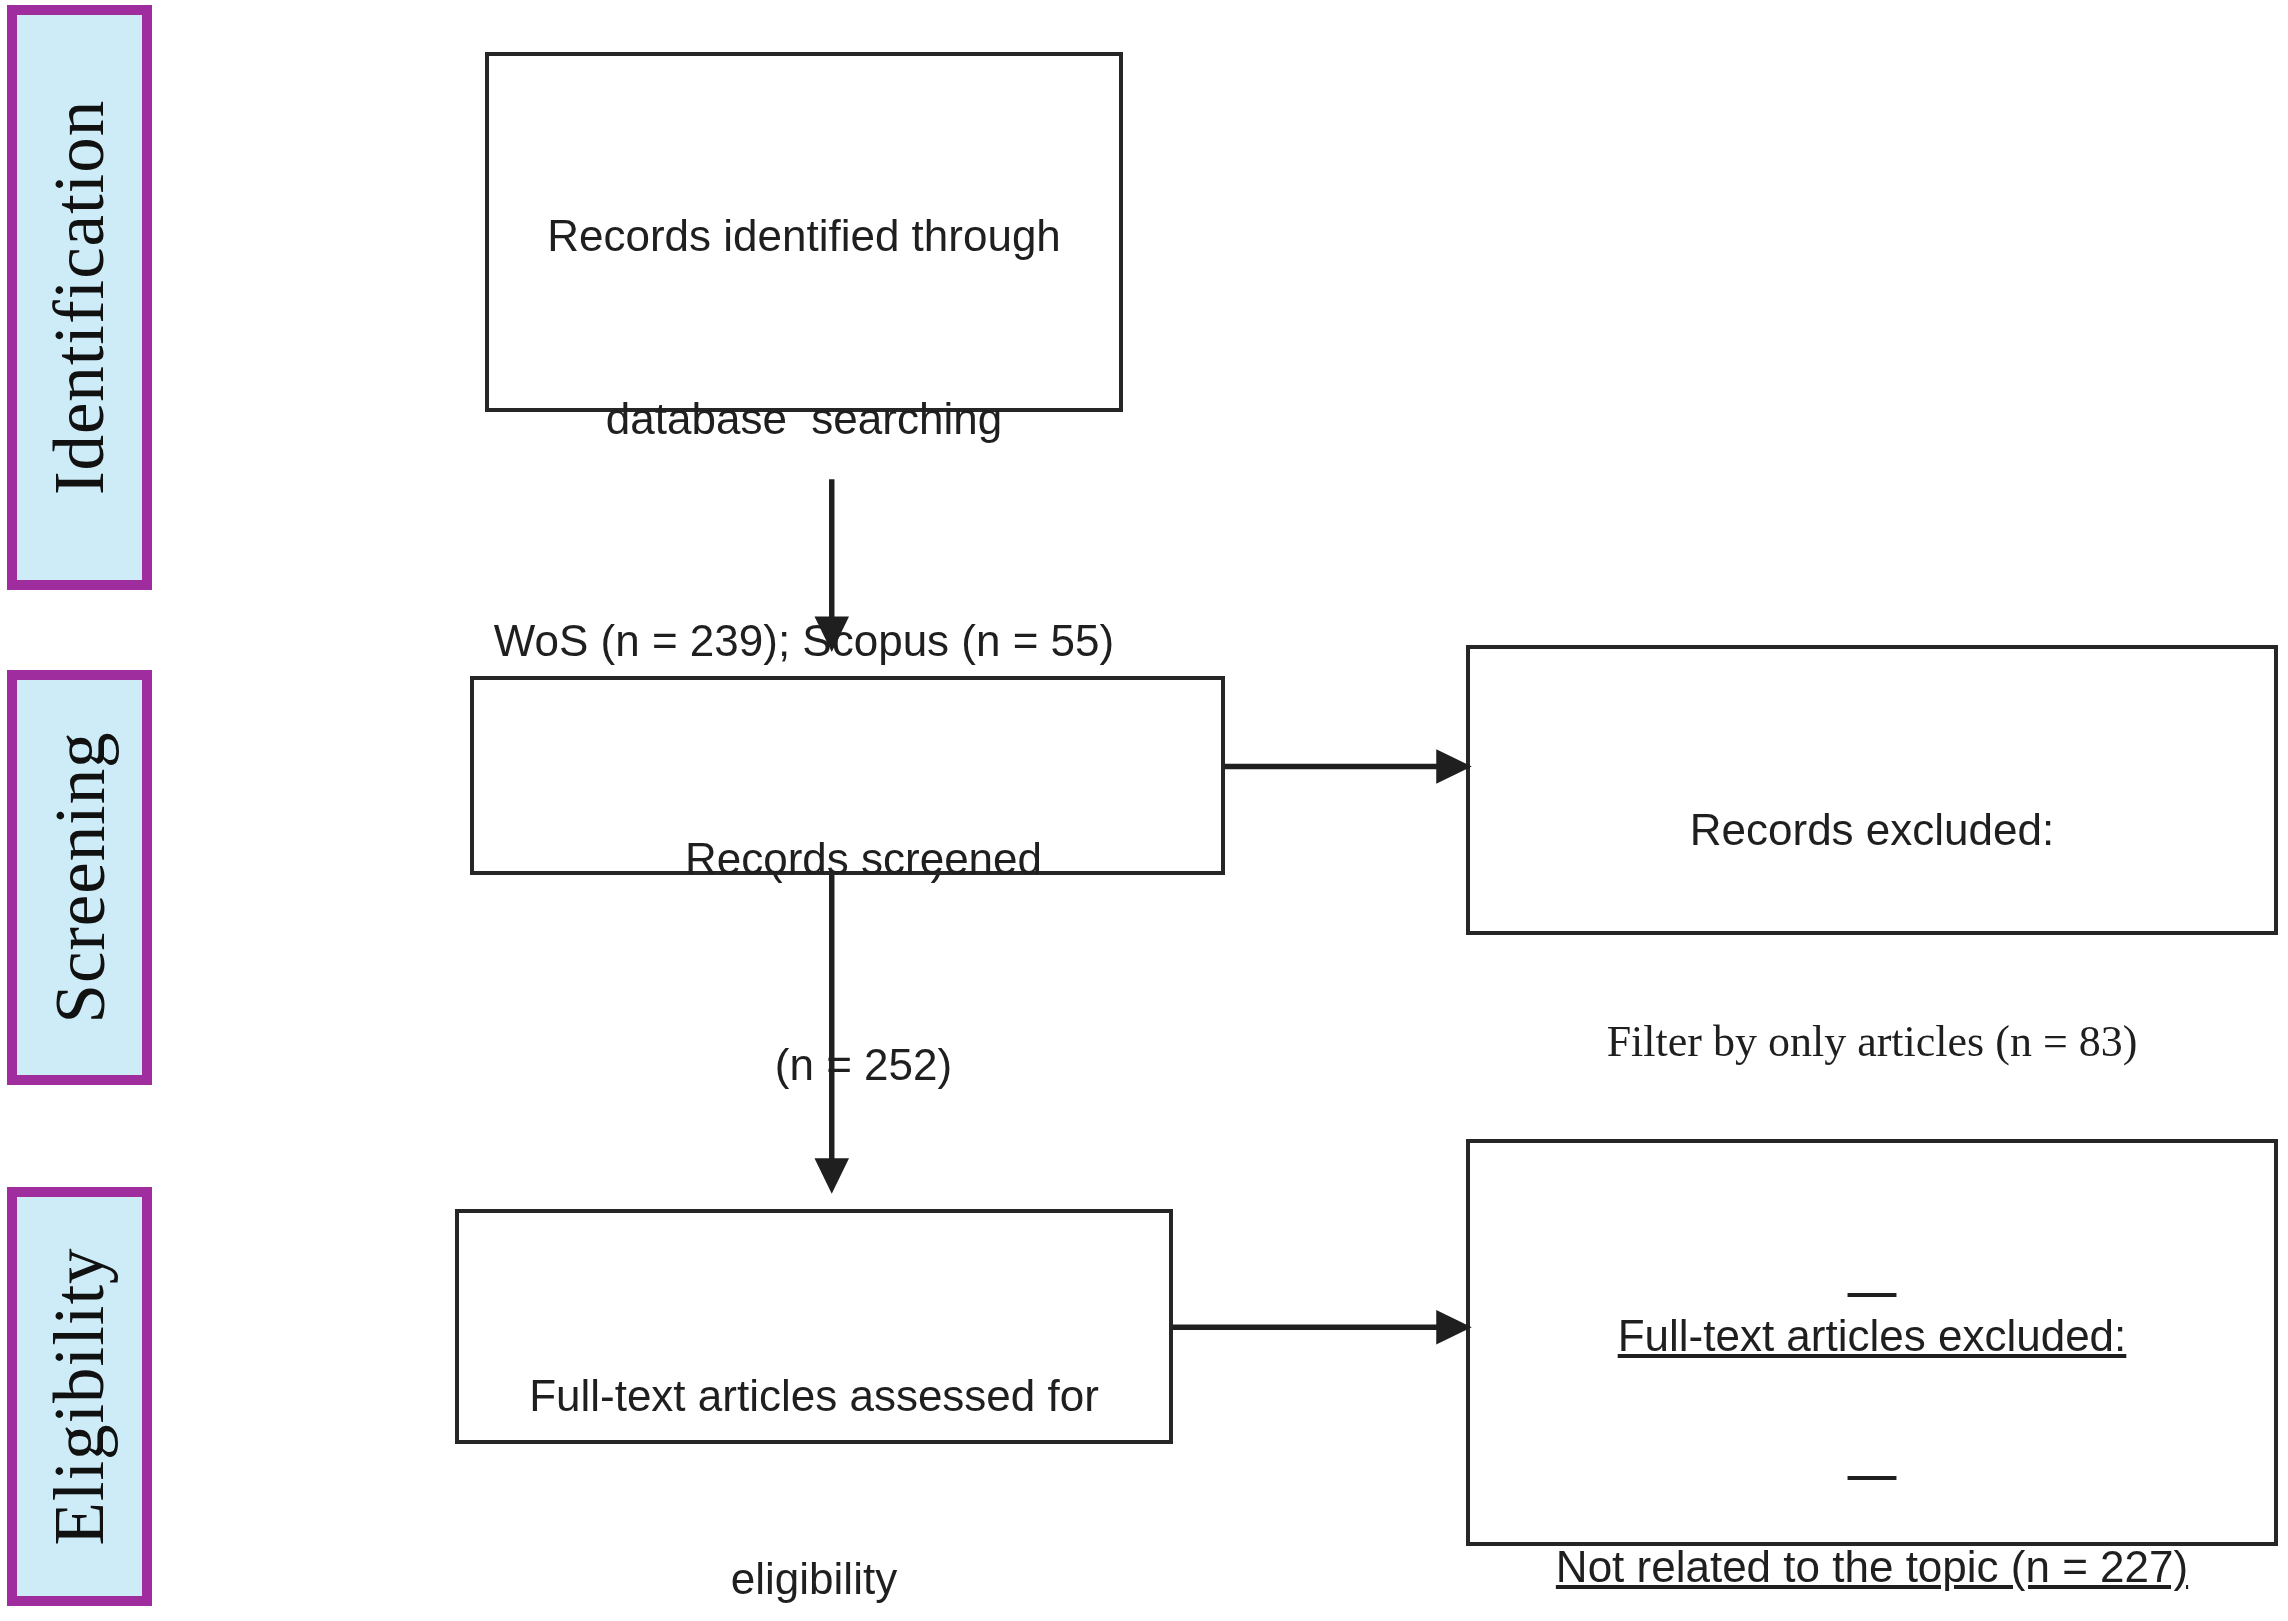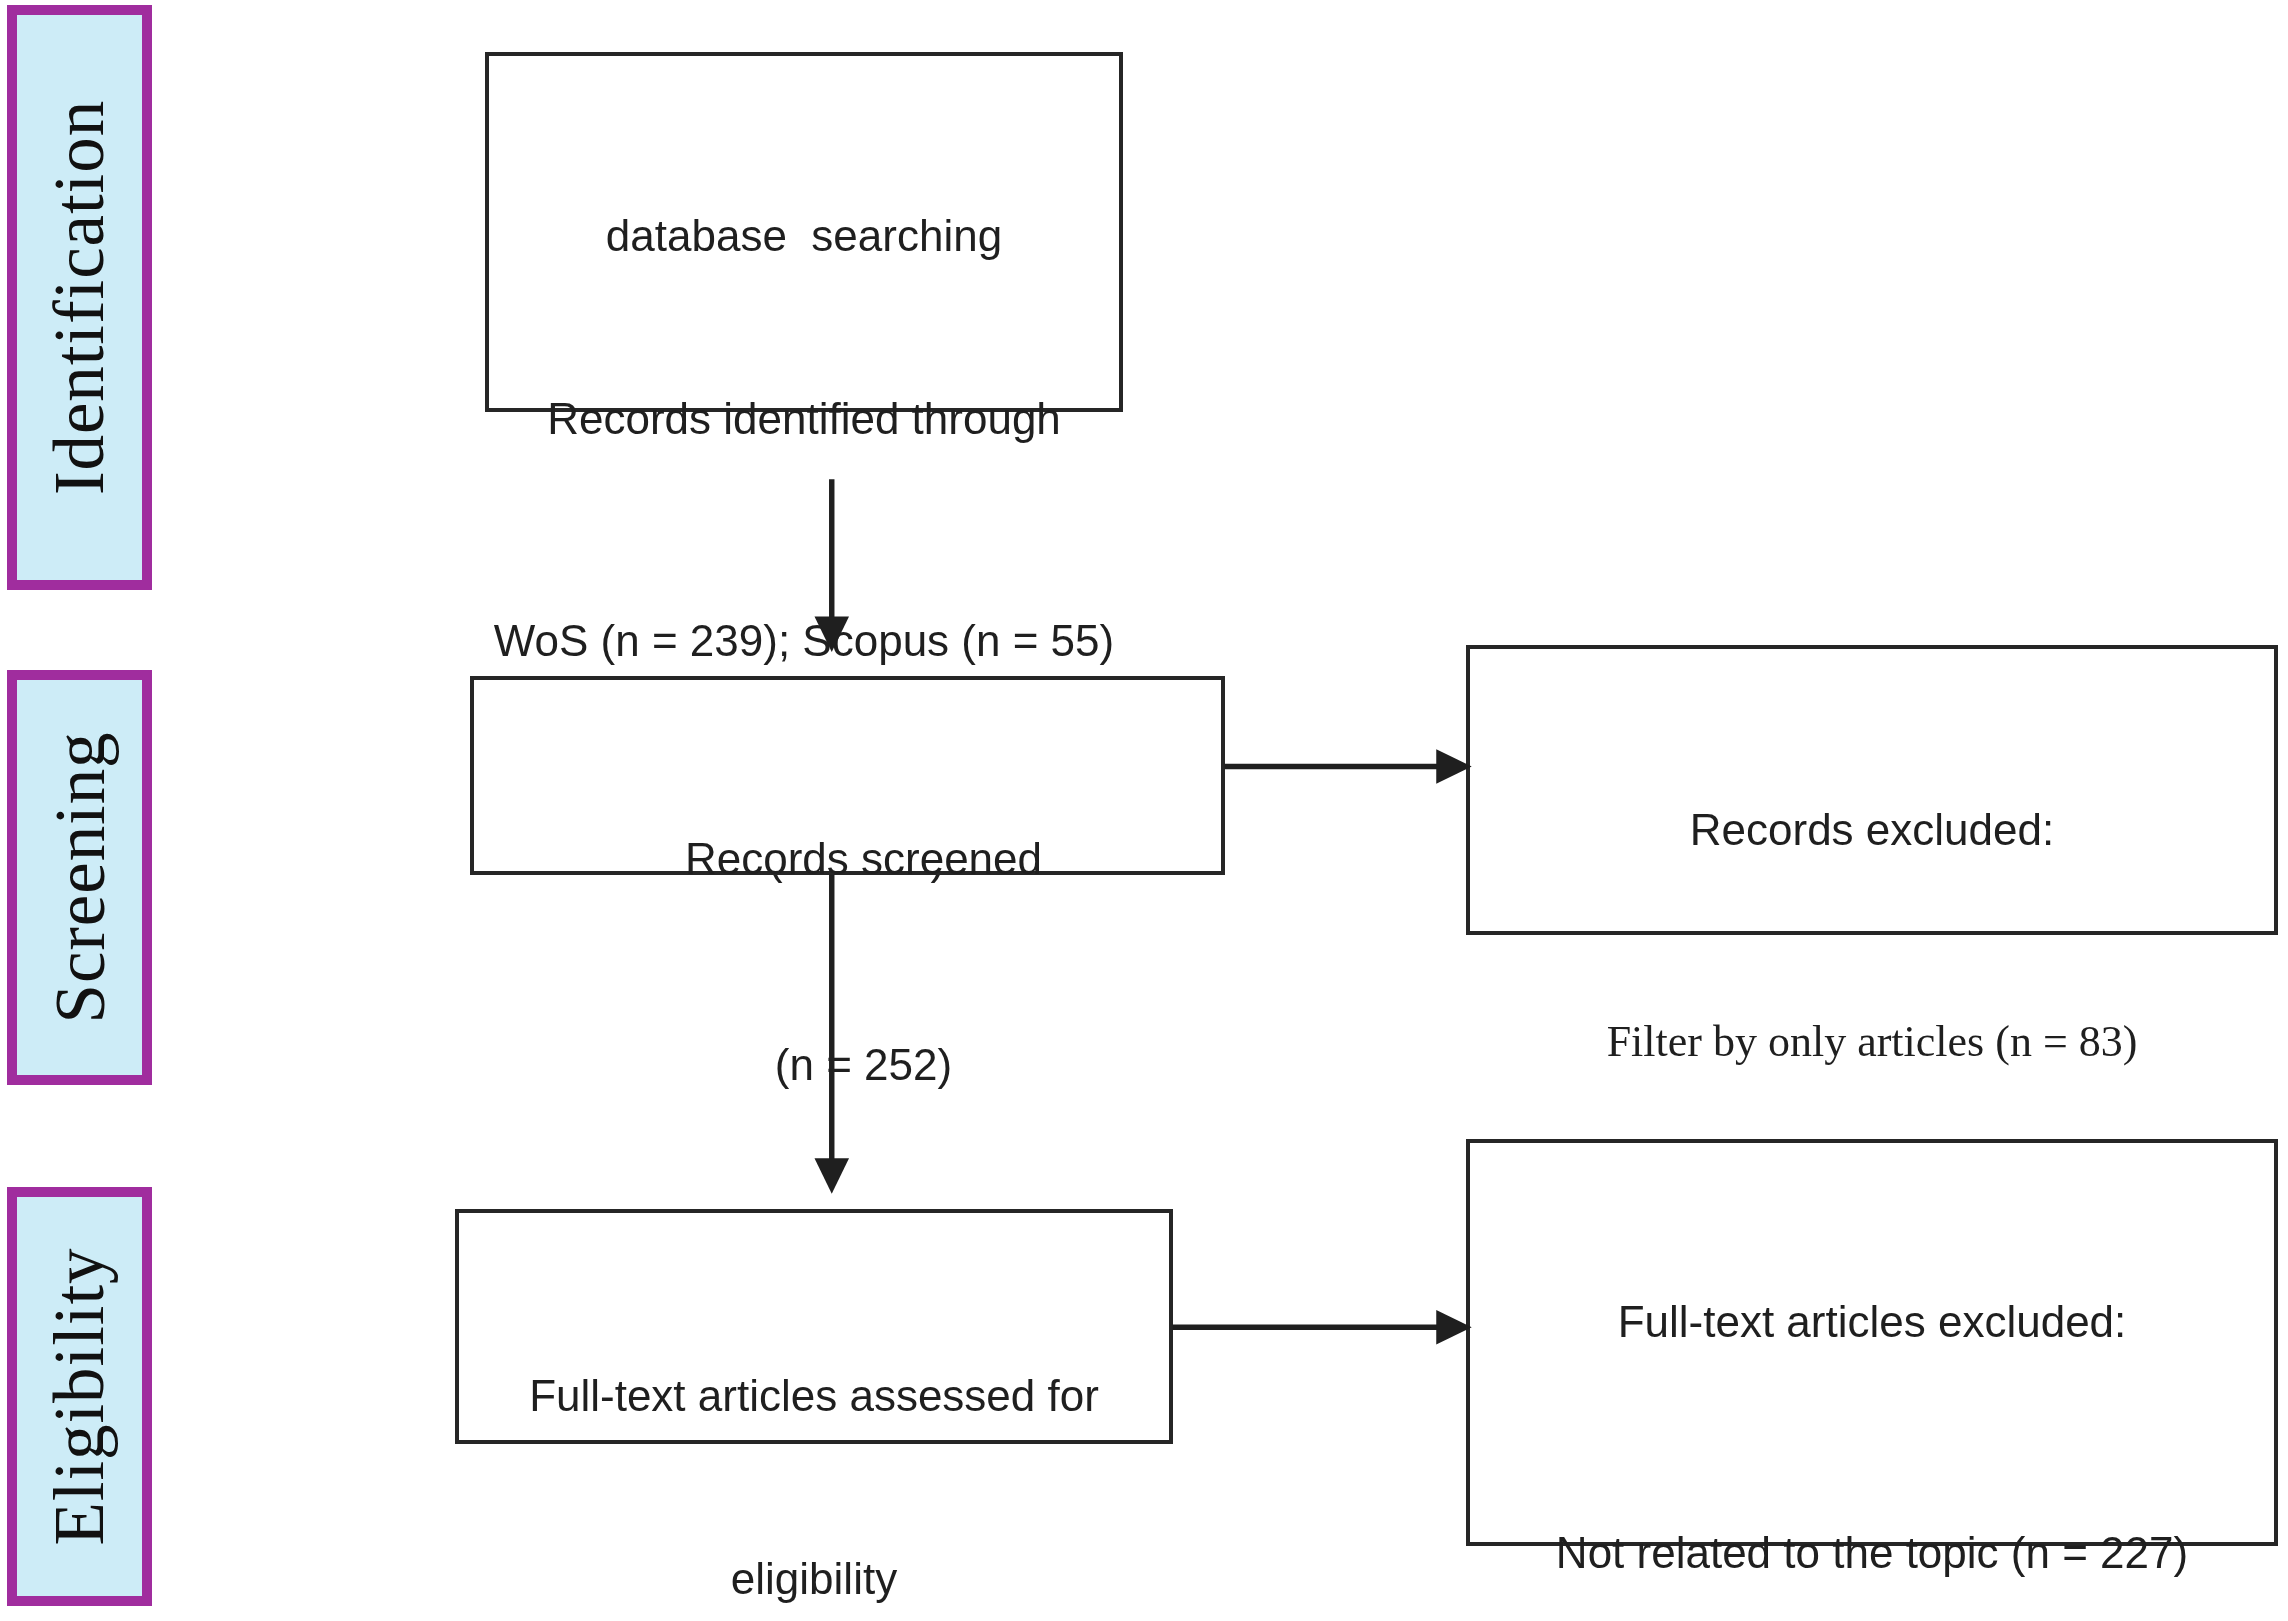--- a/index.html
+++ b/index.html
@@ -71,22 +71,22 @@
 
   <div class="stage" style="left:7.3px; top:670px; width:145px; height:415px;">
     <span class="stage-text">Screening</span>
   </div>
 
   <div class="stage" style="left:7.3px; top:1187px; width:145px; height:419px;">
     <span class="stage-text">Eligibility</span>
   </div>
 
   <div class="flow-box" style="left:485px; top:52px; width:638px; height:360px; padding-top:27px;">
+    <span class="bline">Records identified through</span>
     <span class="bline">database  searching</span>
-    <span class="bline">Records identified through</span>
     <span class="bline" style="margin-top:39px;">WoS (n = 239); Scopus (n = 55)</span>
     <span class="bline" style="margin-top:35px;">Total (n = 349)</span>
   </div>
 
   <div class="flow-box" style="left:470px; top:676px; width:755px; height:199px; padding-top:25.5px;padding-left:32px;">
     <span class="bline">Records screened</span>
     <span class="bline" style="margin-top:23.6px;">(n = 252)</span>
   </div>
 
   <div class="flow-box" style="left:455px; top:1209px; width:718px; height:235px; padding-top:30px;">
@@ -94,21 +94,21 @@
     <span class="bline">eligibility</span>
     
   </div>
 
   <div class="flow-box" style="left:1466px; top:645px; width:812px; height:290px; padding-top:28px;text-align:center;">
     <span class="bline">Records excluded:</span>
     <span class="bline" style="margin-top:29px;font-family:Liberation Serif, serif;">Filter by only articles (n = 83)</span>
     <span class="bline" style="margin-top:22px;">Duplicated (n = 14)</span>
   </div>
 
-  <div class="flow-box" style="left:1466px; top:1139px; width:812px; height:407px; padding-top:26px;">
+  <div class="flow-box" style="left:1466px; top:1139px; width:812px; height:407px; padding-top:40px;text-decoration:underline;">
     <span class="bline">Full-text articles excluded:</span>
     <span class="bline" style="margin-top:48px;">Not related to the topic (n = 227)</span>
     
   </div>
 
   <svg class="arrow-layer" viewBox="0 0 2517 1784">
     <g>
       <line x1="915" y1="527" x2="915" y2="682" stroke="#1f1f1f" stroke-width="6"></line>
       <polygon points="896,678 934,678 915,717" fill="#1f1f1f"></polygon>
     </g>

